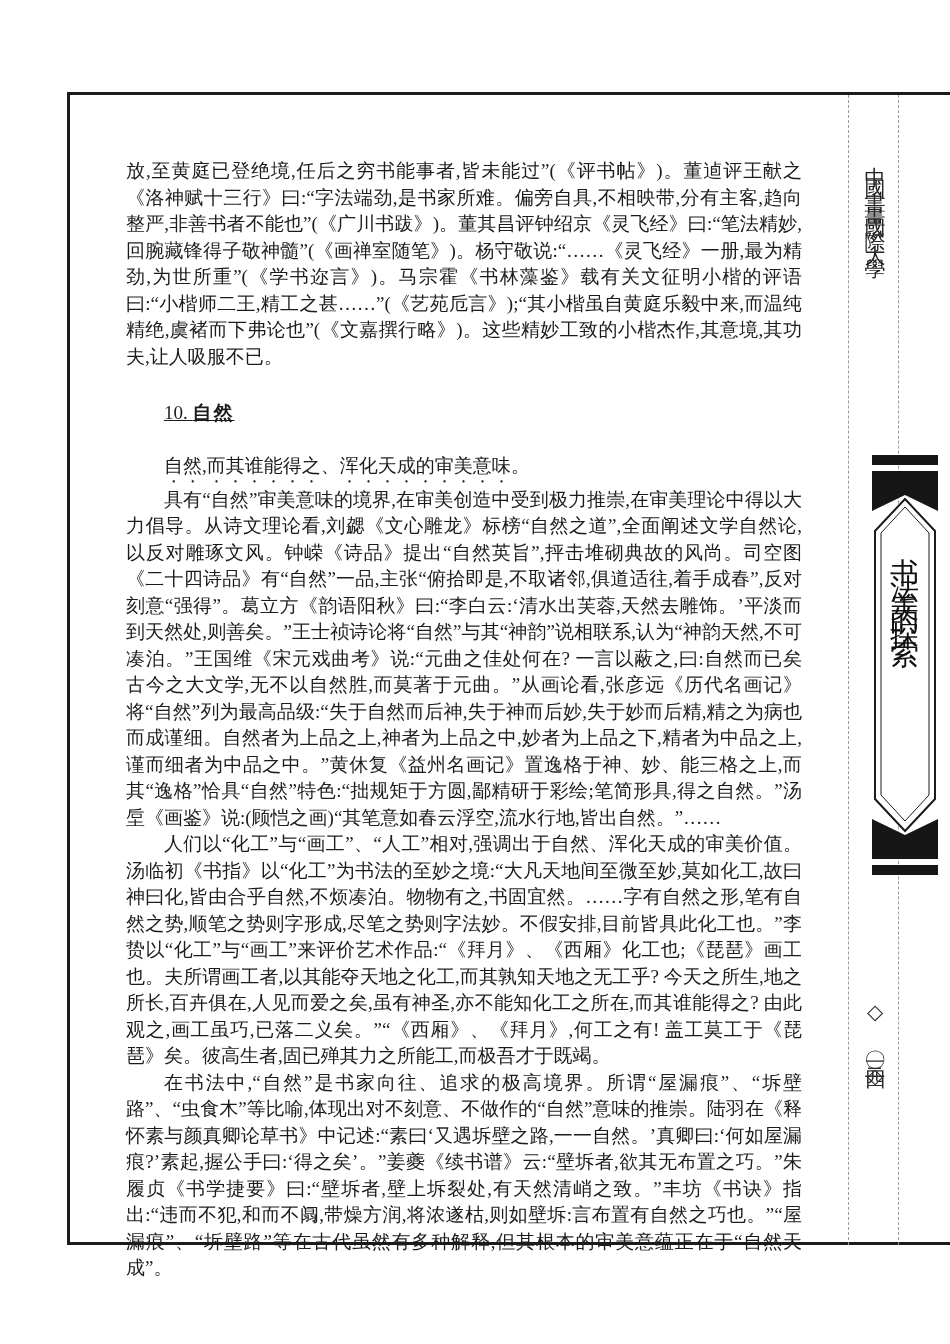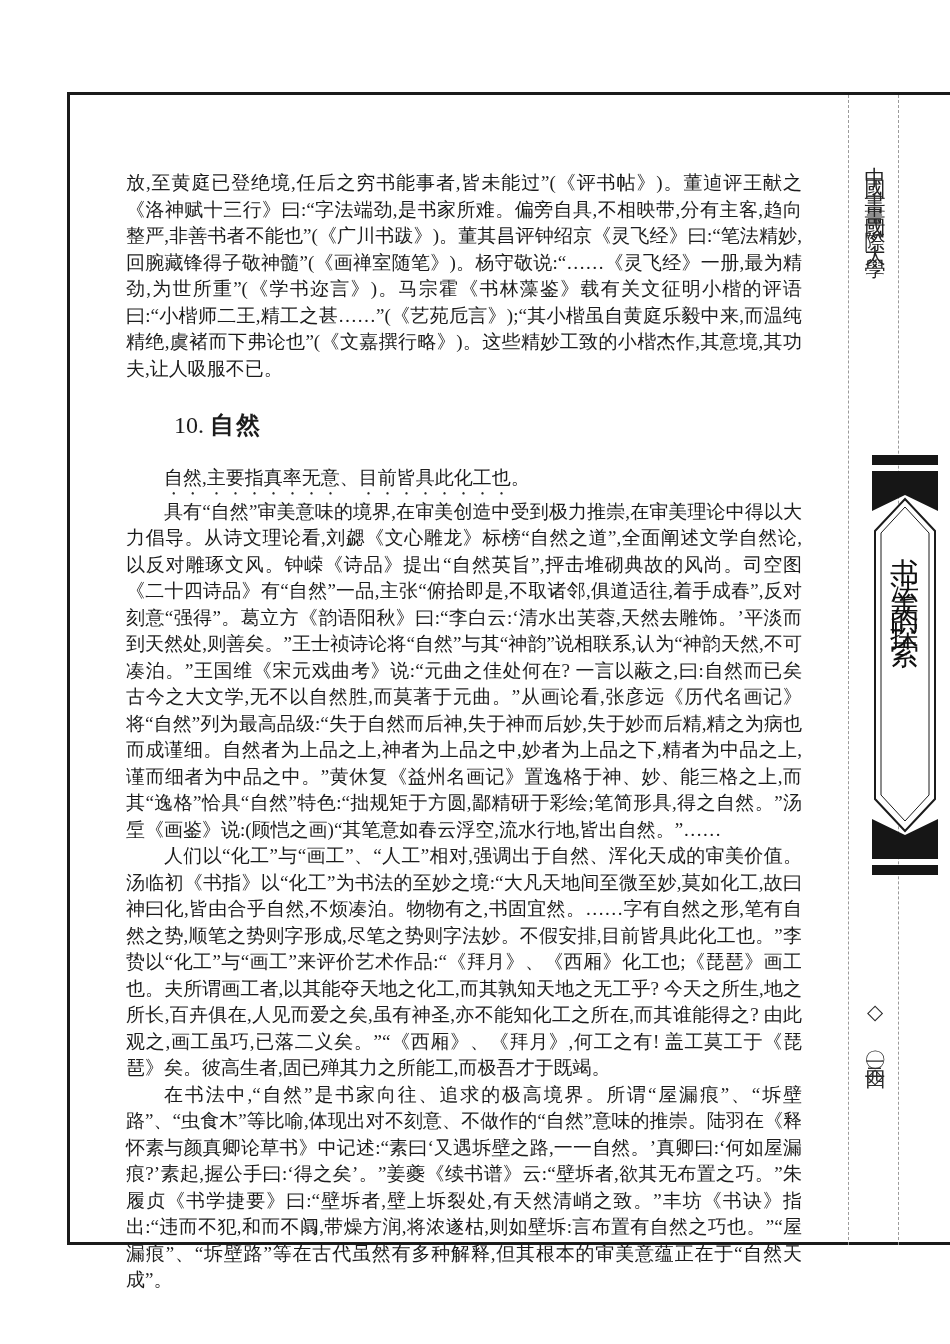--- a/index.html
+++ b/index.html
@@ -22,30 +22,30 @@
   }
   .vline {
     position:absolute; top:95px; height:1150px; width:0;
     border-left:1px dashed #9a9a9a;
   }
   .vline.l1 { left:848px; }
   .vline.l2 { left:898px; }
 
   
   .main {
-    position:absolute; left:126px; top:170px; width:676px;
+    position:absolute; left:126px; top:158px; width:676px;
     font-size:19px; line-height:26.5px;
     text-align:justify; text-align-last:left;
   }
   .main p.para { margin:0; }
   .main .indent { text-indent:2em; }
   .sec-heading {
     margin:30px 0 26px 0;
-    font-size:24px; font-weight:normal;
-    text-indent:2em; line-height:26.5px;
+    font-size:19px; font-weight:normal;
+    text-indent:2em; line-height:26.5px;text-decoration:underline;
   }
   .sec-title { font-weight:bold; letter-spacing:2px; }
   .emph {
     -webkit-text-emphasis:filled dot #2a2a2a;
     -webkit-text-emphasis-position:under left;
     text-emphasis:filled dot #2a2a2a;
     text-emphasis-position:under left;
   }
 
   
@@ -75,21 +75,21 @@
 </head>
 <body>
 
 <div class="frame"></div>
 <div class="vline l1"></div>
 <div class="vline l2"></div>
 
 <div class="main">
     <p class="para">放,至黄庭已登绝境,任后之穷书能事者,皆未能过”(《评书帖》)。董逌评王献之《洛神赋十三行》曰:“字法端劲,是书家所难。偏旁自具,不相映带,分有主客,趋向整严,非善书者不能也”(《广川书跋》)。董其昌评钟绍京《灵飞经》曰:“笔法精妙,回腕藏锋得子敬神髓”(《画禅室随笔》)。杨守敬说:“……《灵飞经》一册,最为精劲,为世所重”(《学书迩言》)。马宗霍《书林藻鉴》载有关文征明小楷的评语曰:“小楷师二王,精工之甚……”(《艺苑卮言》);“其小楷虽自黄庭乐毅中来,而温纯精绝,虞褚而下弗论也”(《文嘉撰行略》)。这些精妙工致的小楷杰作,其意境,其功夫,让人吸服不已。</p>
     <h2 class="sec-heading"><span class="sec-num">10. </span><span class="sec-title">自然</span></h2>
-    <p class="para indent"><span class="emph">自然</span><span>,</span><span class="emph">主要指真率无意</span><span>、</span><span class="emph">目前皆具此化工也</span><span>。</span></p>
+    <p class="para indent"><span class="emph">自然</span><span>,</span><span class="emph">而其谁能得之</span><span>、</span><span class="emph">浑化天成的审美意味</span><span>。</span></p>
     <p class="para indent">具有“自然”审美意味的境界,在审美创造中受到极力推崇,在审美理论中得以大力倡导。从诗文理论看,刘勰《文心雕龙》标榜“自然之道”,全面阐述文学自然论,以反对雕琢文风。钟嵘《诗品》提出“自然英旨”,抨击堆砌典故的风尚。司空图《二十四诗品》有“自然”一品,主张“俯拾即是,不取诸邻,俱道适往,着手成春”,反对刻意“强得”。葛立方《韵语阳秋》曰:“李白云:‘清水出芙蓉,天然去雕饰。’平淡而到天然处,则善矣。”王士祯诗论将“自然”与其“神韵”说相联系,认为“神韵天然,不可凑泊。”王国维《宋元戏曲考》说:“元曲之佳处何在? 一言以蔽之,曰:自然而已矣　古今之大文学,无不以自然胜,而莫著于元曲。”从画论看,张彦远《历代名画记》将“自然”列为最高品级:“失于自然而后神,失于神而后妙,失于妙而后精,精之为病也而成谨细。自然者为上品之上,神者为上品之中,妙者为上品之下,精者为中品之上,谨而细者为中品之中。”黄休复《益州名画记》置逸格于神、妙、能三格之上,而其“逸格”恰具“自然”特色:“拙规矩于方圆,鄙精研于彩绘;笔简形具,得之自然。”汤垕《画鉴》说:(顾恺之画)“其笔意如春云浮空,流水行地,皆出自然。”……</p>
     <p class="para indent">人们以“化工”与“画工”、“人工”相对,强调出于自然、浑化天成的审美价值。汤临初《书指》以“化工”为书法的至妙之境:“大凡天地间至微至妙,莫如化工,故曰神曰化,皆由合乎自然,不烦凑泊。物物有之,书固宜然。……字有自然之形,笔有自然之势,顺笔之势则字形成,尽笔之势则字法妙。不假安排,目前皆具此化工也。”李贽以“化工”与“画工”来评价艺术作品:“《拜月》、《西厢》化工也;《琵琶》画工也。夫所谓画工者,以其能夺天地之化工,而其孰知天地之无工乎? 今天之所生,地之所长,百卉俱在,人见而爱之矣,虽有神圣,亦不能知化工之所在,而其谁能得之? 由此观之,画工虽巧,已落二义矣。”“《西厢》、《拜月》,何工之有! 盖工莫工于《琵琶》矣。彼高生者,固已殚其力之所能工,而极吾才于既竭。</p>
     <p class="para indent">在书法中,“自然”是书家向往、追求的极高境界。所谓“屋漏痕”、“坼壁路”、“虫食木”等比喻,体现出对不刻意、不做作的“自然”意味的推崇。陆羽在《释怀素与颜真卿论草书》中记述:“素曰‘又遇坼壁之路,一一自然。’真卿曰:‘何如屋漏痕?’素起,握公手曰:‘得之矣’。”姜夔《续书谱》云:“壁坼者,欲其无布置之巧。”朱履贞《书学捷要》曰:“壁坼者,壁上坼裂处,有天然清峭之致。”丰坊《书诀》指出:“违而不犯,和而不阘,带燥方润,将浓遂枯,则如壁坼:言布置有自然之巧也。”“屋漏痕”、“坼壁路”等在古代虽然有多种解释,但其根本的审美意蕴正在于“自然天成”。</p>
   </div>
 
 <div class="univ">中國書畫國際大學</div>
 
 <div class="banner">
   <svg width="66" height="420" viewBox="0 0 66 420">
     <rect x="0" y="0" width="66" height="10" fill="#161616"></rect>

